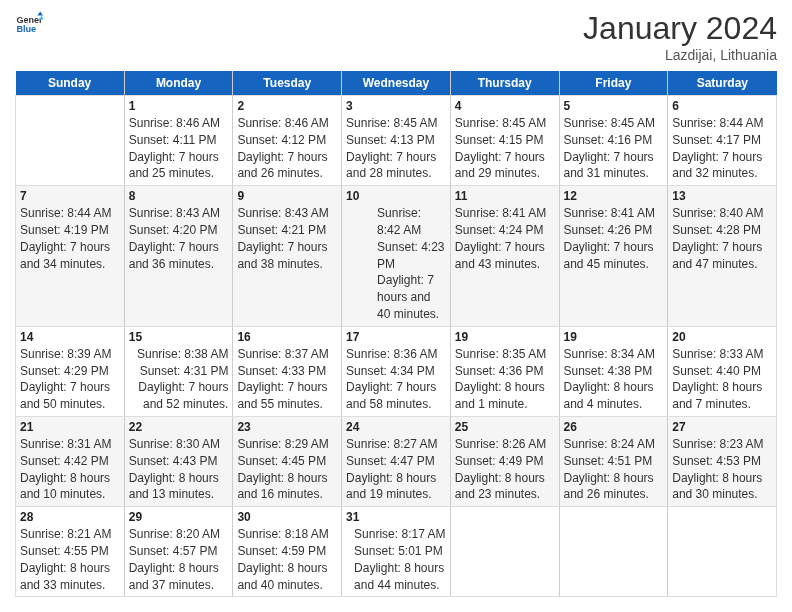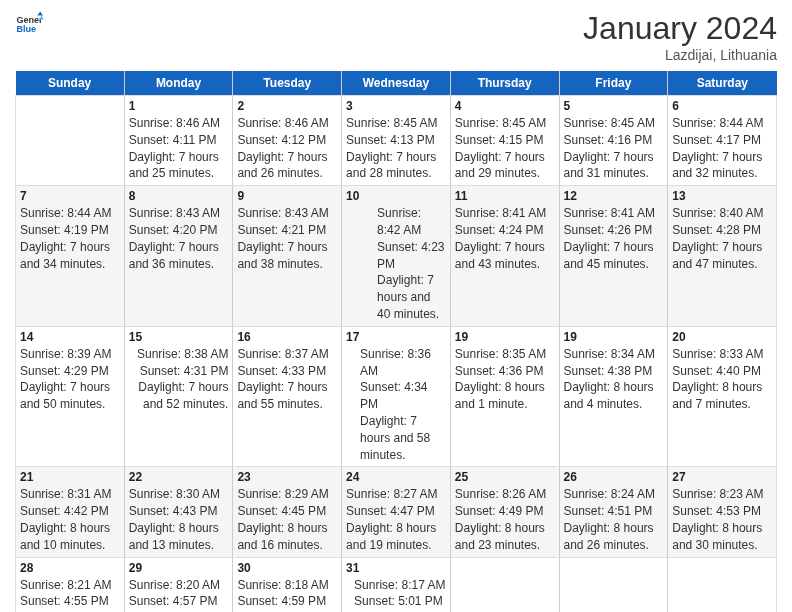--- a/index.html
+++ b/index.html
@@ -215,21 +215,21 @@
 Daylight: 7 hours and 52 minutes.</div>
           </td>
           <td>
             <span class="day-num">16</span>
             <div class="day-info" style="white-space: pre-line;">Sunrise: 8:37 AM
 Sunset: 4:33 PM
 Daylight: 7 hours and 55 minutes.</div>
           </td>
           <td>
             <span class="day-num">17</span>
-            <div class="day-info" style="white-space: pre-line; margin-left: 14px;">Sunrise: 8:36 AM
+            <div class="day-info" style="white-space: pre-line;">Sunrise: 8:36 AM
 Sunset: 4:34 PM
 Daylight: 7 hours and 58 minutes.</div>
           </td>
           <td>
             <span class="day-num">19</span>
             <div class="day-info" style="white-space: pre-line;">Sunrise: 8:35 AM
 Sunset: 4:36 PM
 Daylight: 8 hours and 1 minute.</div>
           </td>
           <td>

